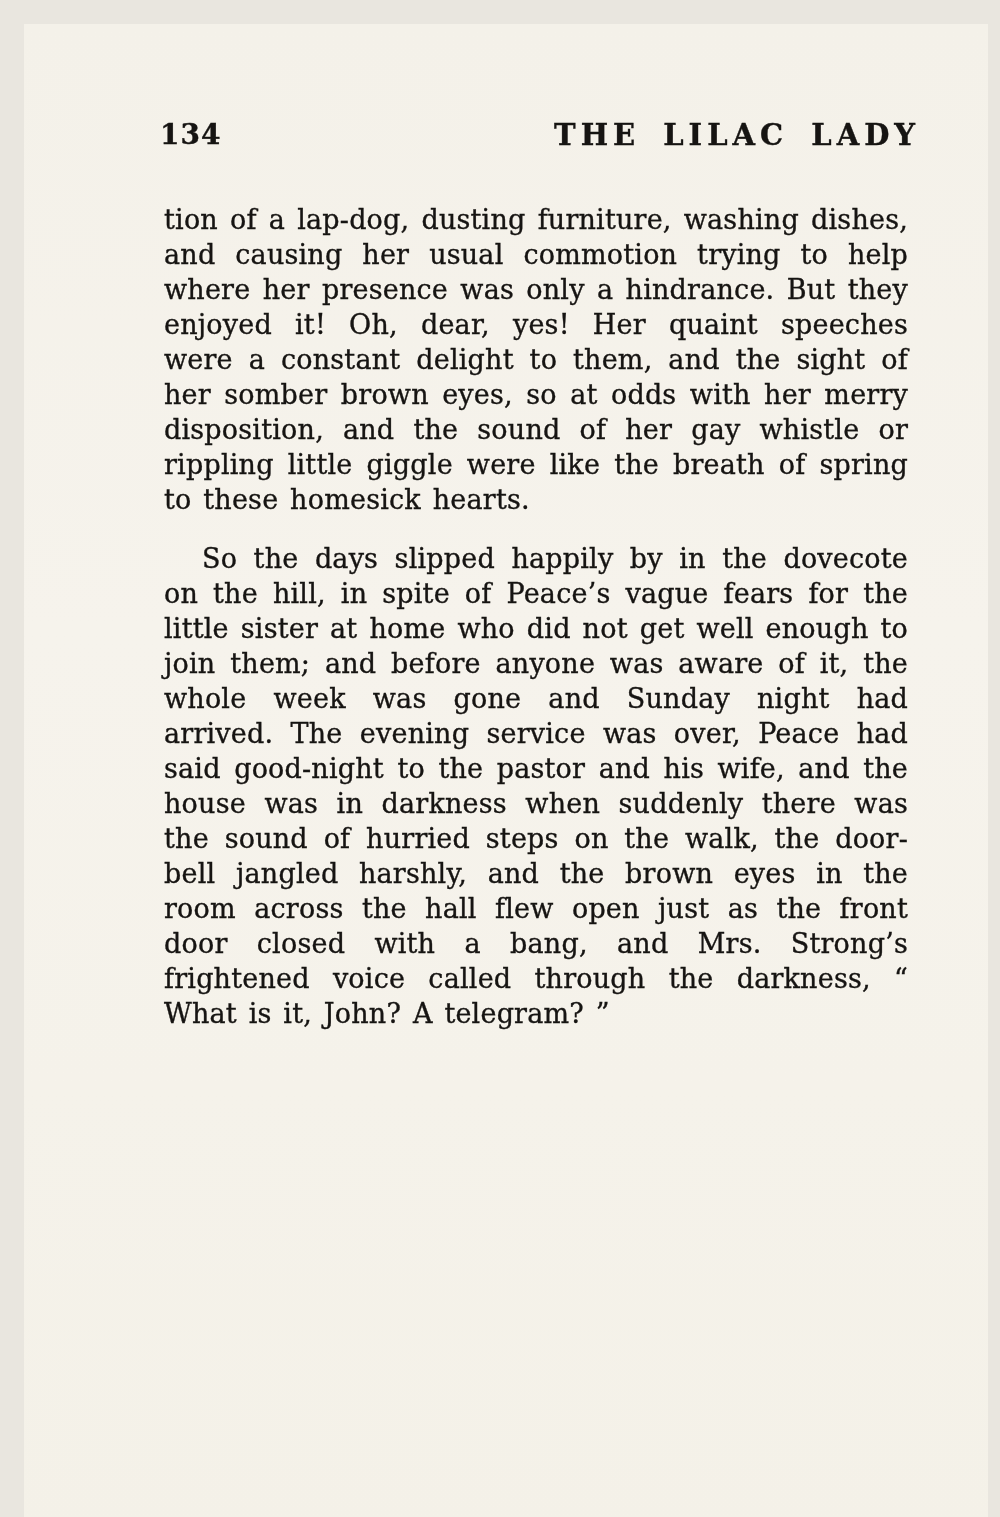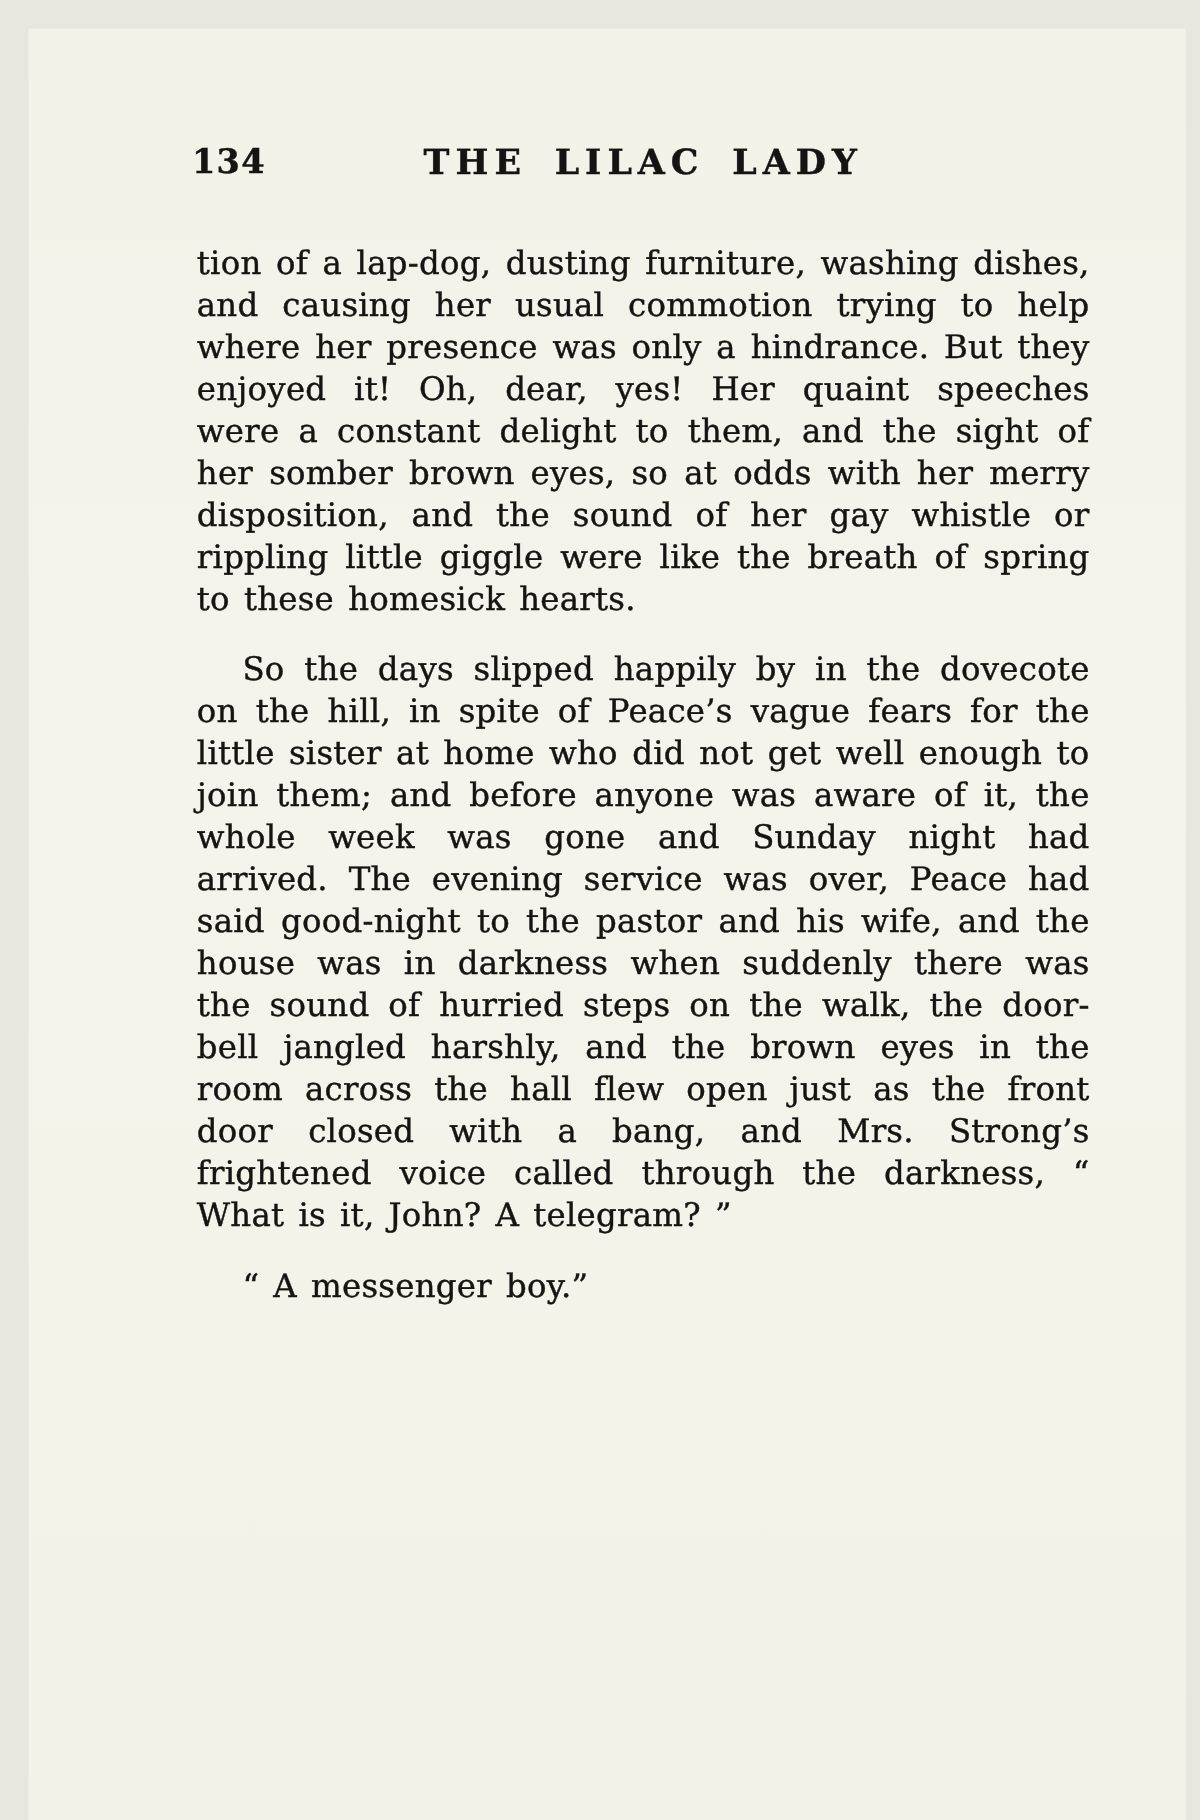--- a/index.html
+++ b/index.html
@@ -36,21 +36,21 @@
     top: 0;
     font-size: 28px;
     font-weight: bold;
     letter-spacing: 1px;
   }
   .head-title {
     position: absolute;
     left: 0;
     right: 0;
     top: 0;
-    text-align: center;
+    text-align: right;
     font-size: 29px;
     font-weight: bold;
     letter-spacing: 5px;
     word-spacing: 8px;
   }
   .body-text {
     font-size: 27px;
     line-height: 35px;
     text-align: justify;
     word-spacing: 3px;
@@ -76,17 +76,16 @@
   <div class="page-inner">
 
     <div class="running-head">
       <span class="page-number">134</span>
       <span class="head-title">THE LILAC LADY</span>
     </div>
 
     <div class="body-text">
       <p class="no-indent">tion of a lap-dog, dusting furniture, washing dishes, and causing her usual commotion trying to help where her presence was only a hindrance. But they enjoyed it!  Oh, dear, yes!  Her quaint speeches were a constant delight to them, and the sight of her somber brown eyes, so at odds with her merry disposition, and the sound of her gay whistle or rippling little giggle were like the breath of spring to these homesick hearts.</p>
       <p class="indent">So the days slipped happily by in the dovecote on the hill, in spite of Peace’s vague fears for the little sister at home who did not get well enough to join them; and before anyone was aware of it, the whole week was gone and Sunday night had arrived.  The evening service was over, Peace had said good-night to the pastor and his wife, and the house was in darkness when suddenly there was the sound of hurried steps on the walk, the door-bell jangled harshly, and the brown eyes in the room across the hall flew open just as the front door closed with a bang, and Mrs. Strong’s frightened voice called through the darkness, “ What is it, John?  A telegram? ”</p>
-      <p class="indent">“ A messenger boy.”</p>
     </div>
 
   </div>
 </div>
 
 </body></html>

